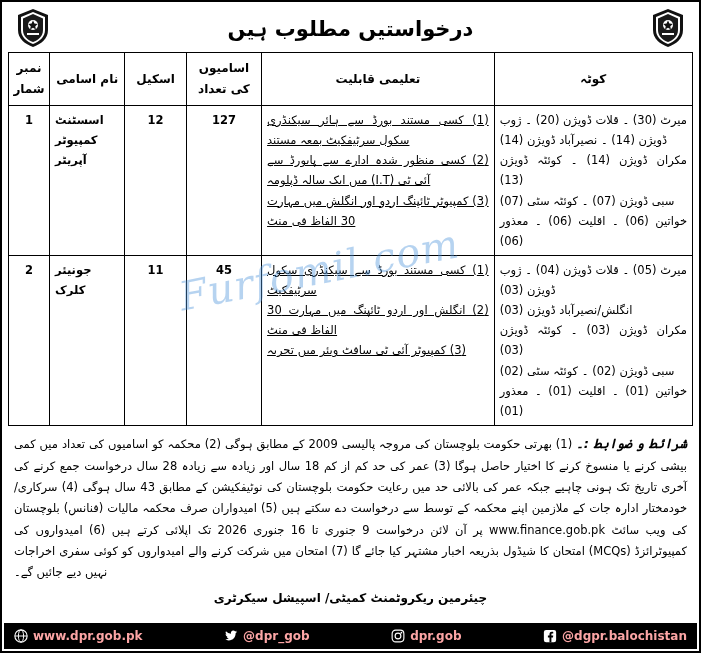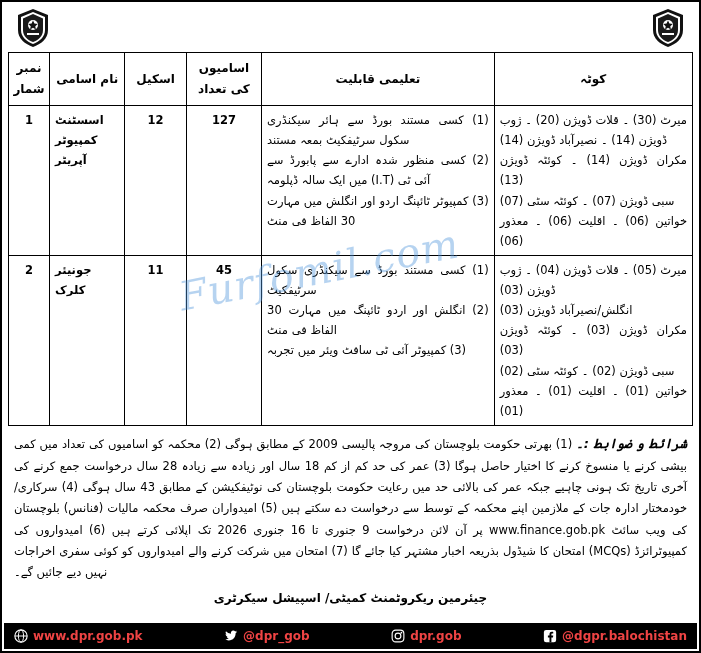--- a/index.html
+++ b/index.html
@@ -71,21 +71,21 @@
   }
   col.c-quota{width:29%;}
   col.c-qual{width:34%;}
   col.c-posts{width:11%;}
   col.c-scale{width:9%;}
   col.c-name{width:11%;}
   col.c-sr{width:6%;}
   td.center{text-align:center;vertical-align:middle;font-weight:bold;font-size:13px;}
   td.name{text-align:left;vertical-align:middle;font-weight:bold;font-size:12.5px;line-height:1.7;}
   td.quota{text-align:justify;text-align-last:left;}
-  td.qual{text-align:justify;text-align-last:left;}
+  td.qual{text-align:justify;text-align-last:left;text-decoration:underline;}
   .ln{display:block;}
   
   .conditions{
     direction:rtl;
     font-size:11.5px;
     line-height:1.85;
     text-align:justify;
     text-align-last:left;
     padding:6px 6px 2px 6px;
   }
@@ -98,21 +98,21 @@
     font-weight:bold;
     line-height:1.7;
     margin-top:2px;
   }
   
   .footer{
     position:absolute;
     left:2px;right:2px;bottom:2px;
     height:26px;
     background:#000;
-    color:#ef4444;
+    color:#fca5a5;
     display:flex;
     align-items:center;
     justify-content:space-between;
     padding:0 10px;
     box-sizing:border-box;
     font-size:12px;
     font-weight:bold;
   }
   .fitem{display:flex;align-items:center;gap:5px;}
   .fitem svg{display:block;}
@@ -140,20 +140,21 @@
       <svg width="36" height="40" viewBox="0 0 36 40" aria-hidden="true">
         <path d="M18 1 L33 7 V22 C33 31 26 36 18 39 C10 36 3 31 3 22 V7 Z" fill="#111"></path>
         <path d="M18 4 L30 9 V22 C30 29 24.5 33.5 18 36 C11.5 33.5 6 29 6 22 V9 Z" fill="#fff"></path>
         <path d="M18 6 L28 10.5 V22 C28 28 23.5 32 18 34 C12.5 32 8 28 8 22 V10.5 Z" fill="#1a1a1a"></path>
         <circle cx="18" cy="17" r="5" fill="#fff"></circle>
         <path d="M18 12.5 l1.4 3 3.3 .4 -2.4 2.3 .6 3.2 -2.9-1.6 -2.9 1.6 .6-3.2 -2.4-2.3 3.3-.4 Z" fill="#111"></path>
         <rect x="12" y="25" width="12" height="2" fill="#fff"></rect>
       </svg>
     </div>
 
+    <div class="title">درخواستیں مطلوب ہیں</div>
 
     <div class="crest right">
       <svg width="36" height="40" viewBox="0 0 36 40" aria-hidden="true">
         <path d="M18 1 L33 7 V22 C33 31 26 36 18 39 C10 36 3 31 3 22 V7 Z" fill="#111"></path>
         <path d="M18 4 L30 9 V22 C30 29 24.5 33.5 18 36 C11.5 33.5 6 29 6 22 V9 Z" fill="#fff"></path>
         <path d="M18 6 L28 10.5 V22 C28 28 23.5 32 18 34 C12.5 32 8 28 8 22 V10.5 Z" fill="#1a1a1a"></path>
         <circle cx="18" cy="17" r="5" fill="#fff"></circle>
         <path d="M18 12.5 l1.4 3 3.3 .4 -2.4 2.3 .6 3.2 -2.9-1.6 -2.9 1.6 .6-3.2 -2.4-2.3 3.3-.4 Z" fill="#111"></path>
         <rect x="12" y="25" width="12" height="2" fill="#fff"></rect>
       </svg>

